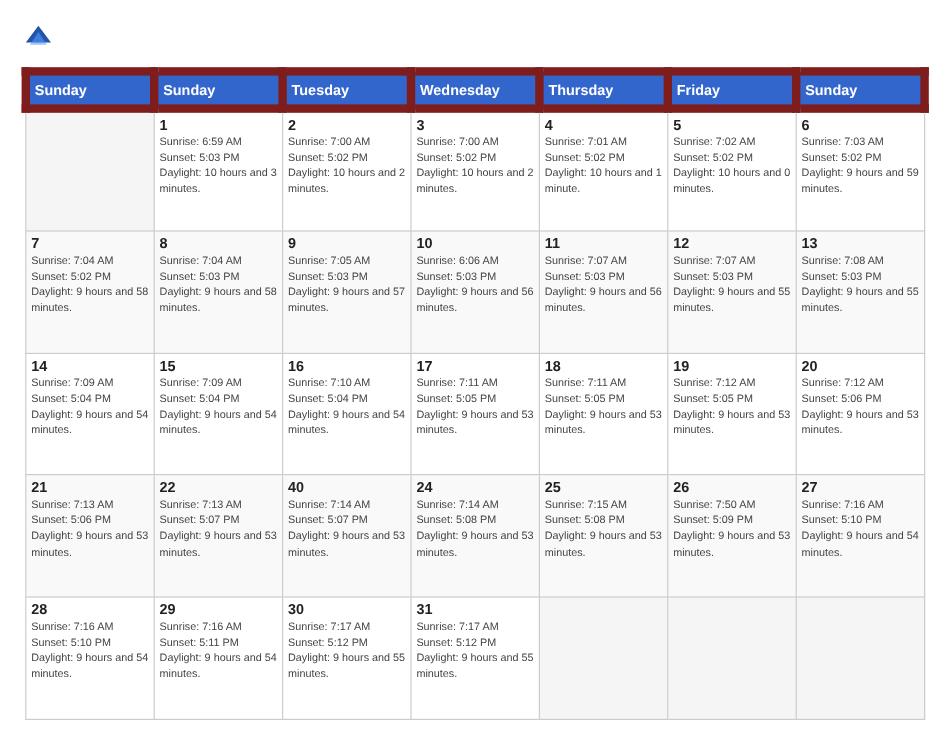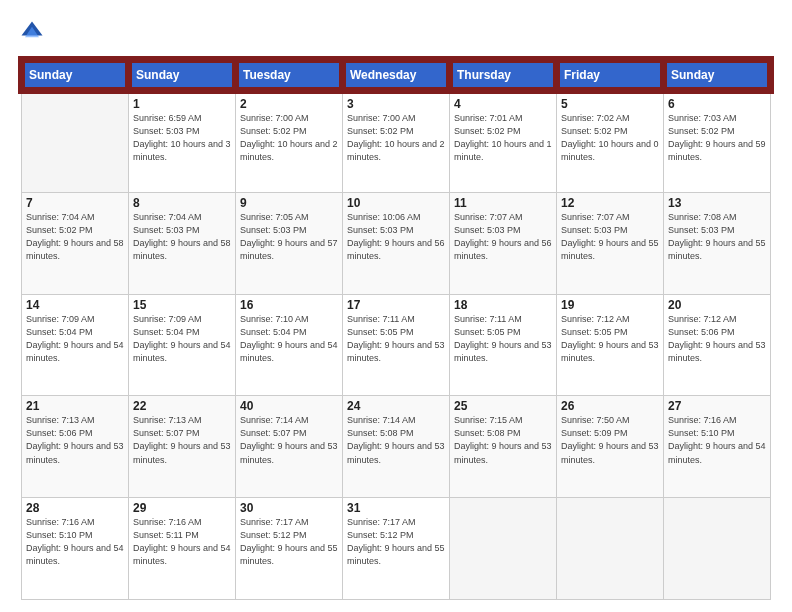--- a/index.html
+++ b/index.html
@@ -199,21 +199,21 @@
           </td>
           <td>
             <span class="day-number">9</span>
             <div class="day-info">Sunrise: 7:05 AM
 Sunset: 5:03 PM
 Daylight: 9 hours
 and 57 minutes.</div>
           </td>
           <td>
             <span class="day-number">10</span>
-            <div class="day-info">Sunrise: 10:06 AM
+            <div class="day-info">Sunrise: 6:06 AM
 Sunset: 5:03 PM
 Daylight: 9 hours
 and 56 minutes.</div>
           </td>
           <td>
             <span class="day-number">11</span>
             <div class="day-info">Sunrise: 7:07 AM
 Sunset: 5:03 PM
 Daylight: 9 hours
 and 56 minutes.</div>

